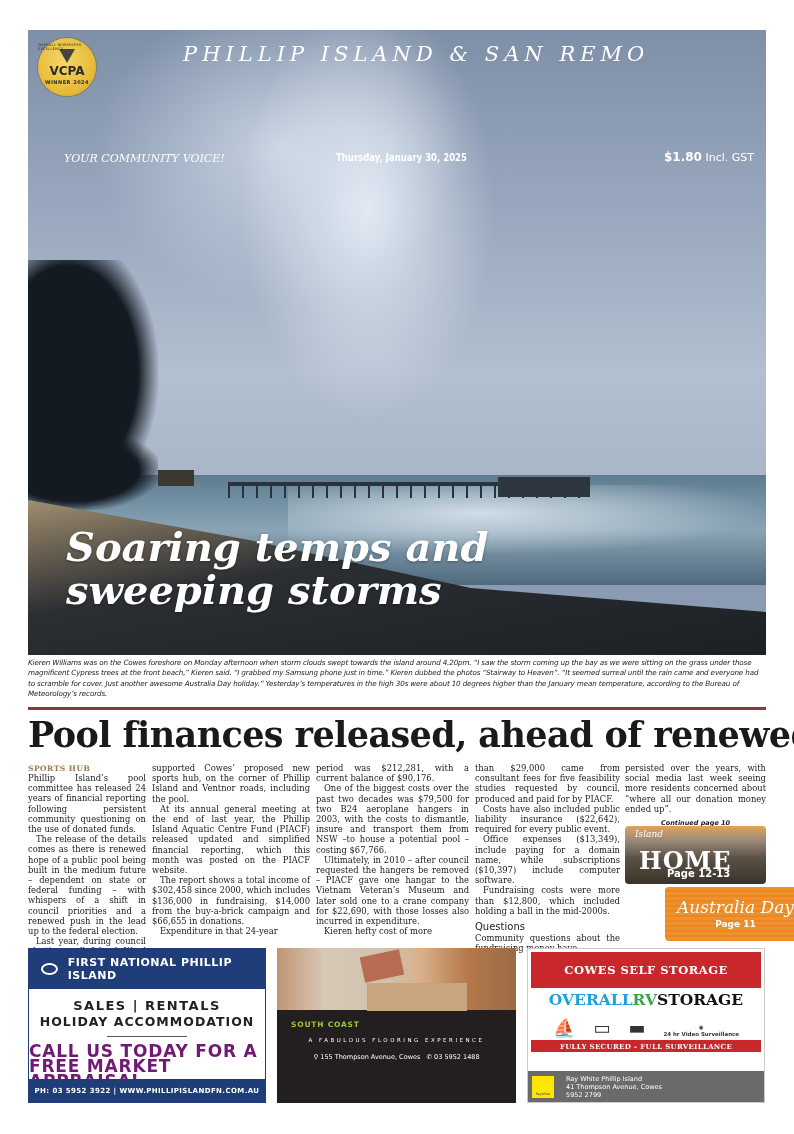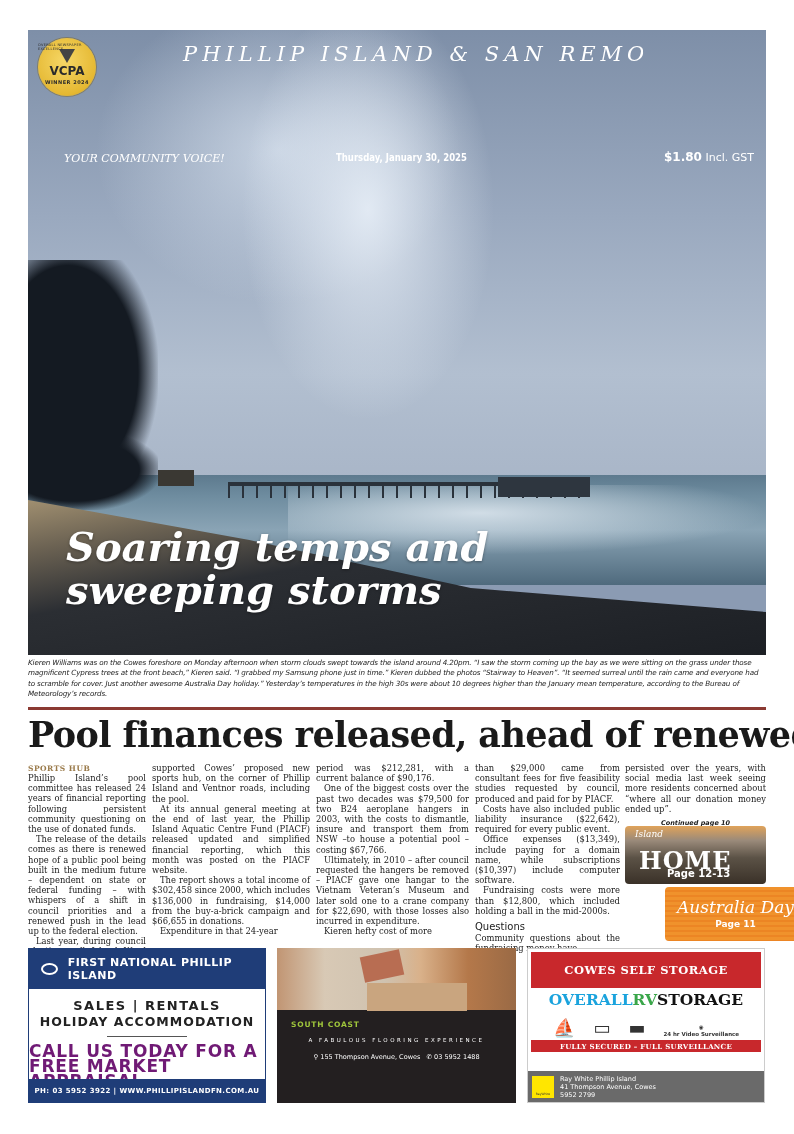--- a/index.html
+++ b/index.html
@@ -166,21 +166,21 @@
 
     .ad-cs { left: 527px; width: 238px; border: 1px solid #ccc; background: #fff; }
     .ad-cs .top { margin: 3px; height: 36px; background: #c8282c; color: #fff; font-family: "DejaVu Serif", serif; font-weight: bold; font-size: 11.5px; letter-spacing: 0.5px; display: flex; align-items: center; justify-content: center; }
     .ad-cs .big1 { font-family: "DejaVu Serif", serif; font-weight: bold; font-size: 24px; letter-spacing: -0.5px; text-align: center; line-height: 26px; margin-top: 2px; }
     .ad-cs .red { color: #c8282c; } .ad-cs .blue { color: #2b5a8f; }
     .ad-cs .big2 { font-family: "DejaVu Serif", serif; font-weight: bold; font-size: 15.5px; text-align: center; line-height: 17px; }
     .ad-cs .cyan { color: #1aa3dd; } .ad-cs .green { color: #3aa64a; } .ad-cs .black { color: #111; }
     .ad-cs .icons { display: flex; justify-content: center; gap: 18px; align-items: flex-end; height: 28px; margin-top: 2px; font-size: 18px; color: #333; }
     .ad-cs .vid { font-size: 5.5px; font-weight: bold; text-align: center; line-height: 7px; }
     .ad-cs .band { margin: 2px 3px; height: 12px; background: #c8282c; color: #fff; font-family: "DejaVu Serif", serif; font-weight: bold; font-size: 7px; display: flex; align-items: center; justify-content: center; letter-spacing: 0.3px; }
-    .ad-cs .rw { position: absolute; bottom: 0; left: 0; right: 0; height: 31px; background: #6a6a6a; color: #fff; display: flex; align-items: center; gap: 6px; padding-left: 4px; }
+    .ad-cs .rw { position: absolute; bottom: 0; left: 0; right: 0; height: 31px; background: #6a6a6a; color: #fff; display: flex; align-items: center; gap: 12px; padding-left: 4px; }
     .ad-cs .rwlogo { width: 22px; height: 22px; background: #ffe600; color: #333; font-size: 3px; display: flex; align-items: flex-end; justify-content: center; padding-bottom: 2px; }
     .ad-cs .rwtext { font-size: 6.5px; line-height: 8px; }
   </style>
 </head>
 <body>
 
 <div class="hero">
   <div class="sea"></div>
   <div class="sea-light"></div>
   <div class="tree"></div>

